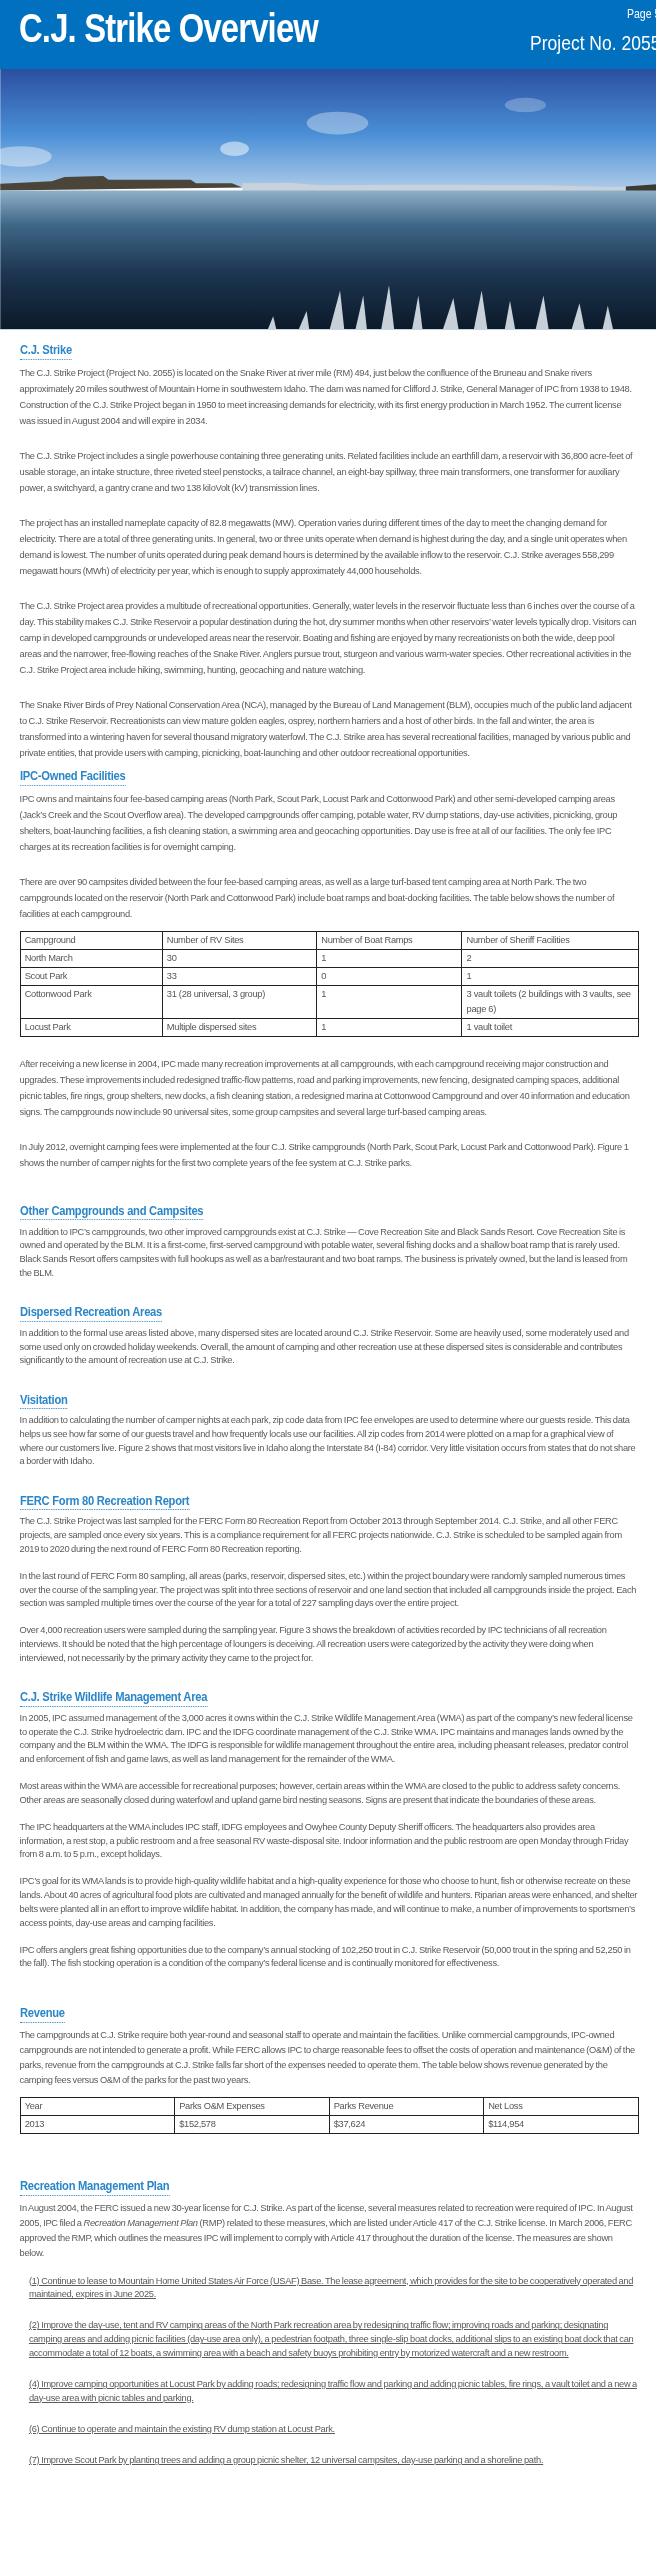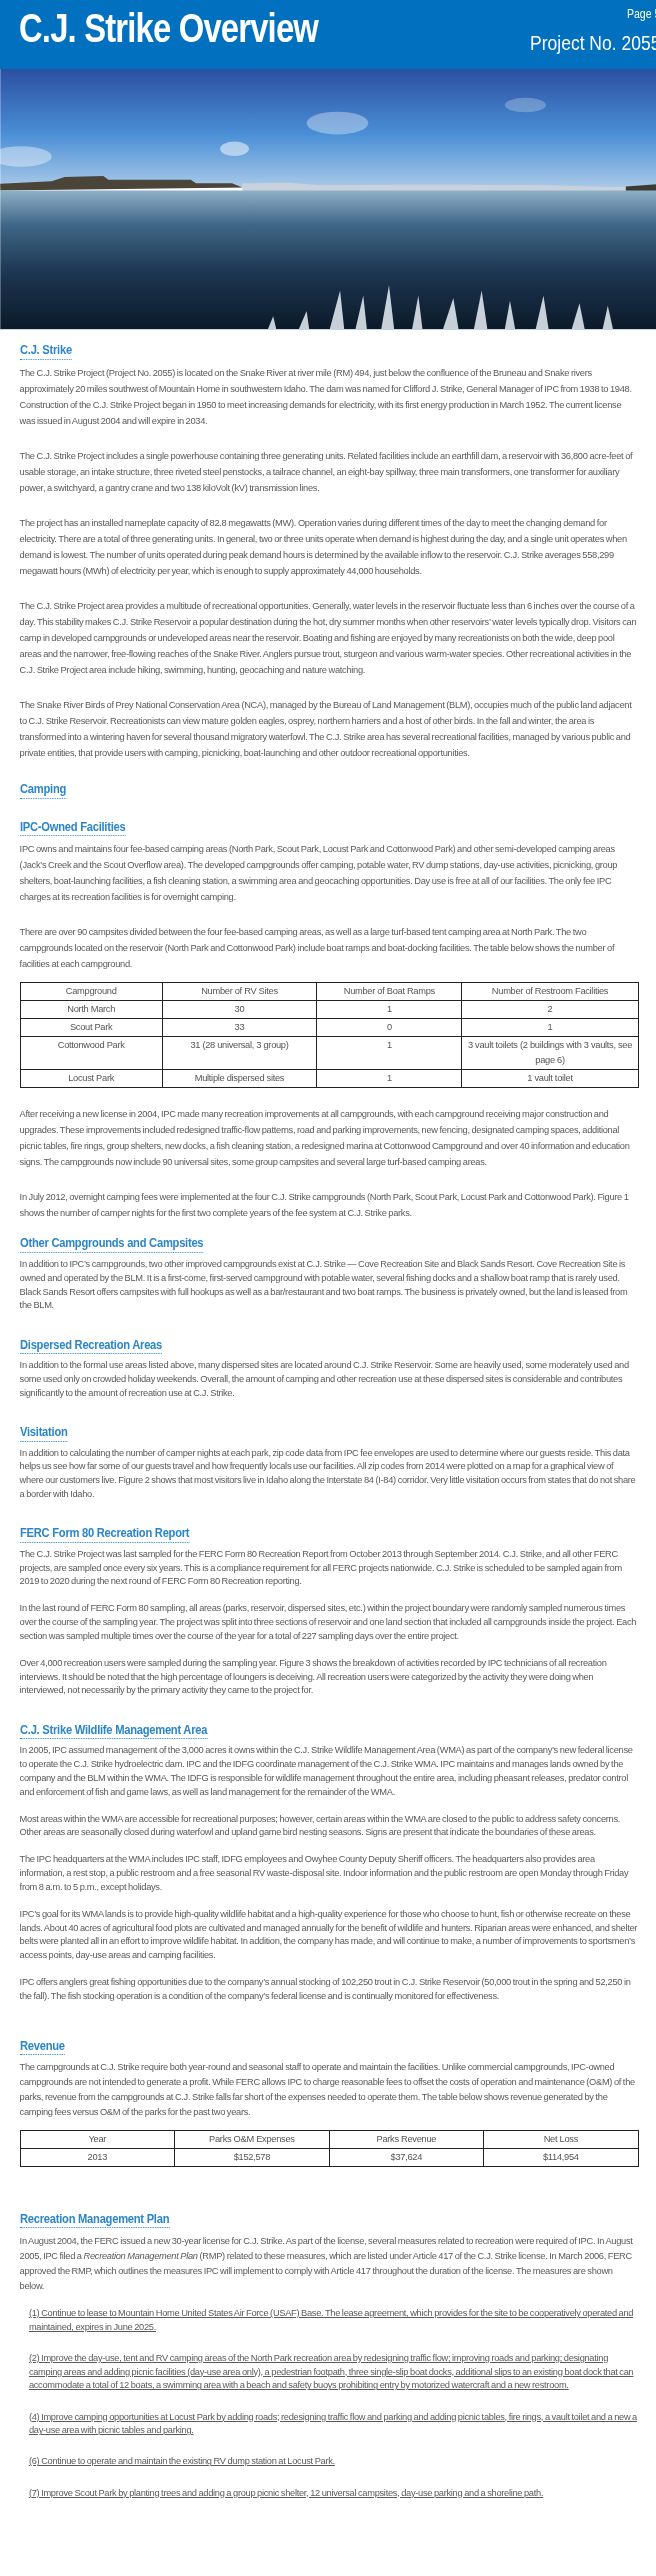--- a/index.html
+++ b/index.html
@@ -20,21 +20,21 @@
            border-bottom:1px dotted #2a86c8; padding-bottom:1.5px; margin:13.4px 0 5.2px 0;
            transform:scaleX(0.86); transform-origin:left center; white-space:nowrap; }
   .sec-h.first { margin-top:6.2px; }
   .sec-h.solo { margin-bottom:19.6px; }
   p { margin:0 0 19px 0; font-size:9.3px; line-height:16px; color:#5a5a5a;
       letter-spacing:-0.3px; word-spacing:-0.5px; }
   p.ind { margin-left:9.3px; margin-bottom:17.5px; line-height:13.7px;text-decoration:underline; }
   p em { font-style:italic; }
 
   table.dt { border-collapse:collapse; width:619px; margin:9.3px 0 18.5px 0; font-size:9.3px; color:#555; letter-spacing:-0.3px; }
-  table.dt td, table.dt th { border:1px solid #222; text-align:center; vertical-align:top; padding:1px 4.1px; font-weight:normal; line-height:15px; }
+  table.dt td, table.dt th { border:1px solid #222; text-align:left; vertical-align:top; padding:1px 4.1px; font-weight:normal; line-height:15px; }
   table.dt tr { border-bottom:1.5px solid #222; }
 </style>
 </head>
 <body>
 
 <div class="header">
   <div class="title">C.J. Strike Overview</div>
   <div class="page">Page 5</div>
   <div class="proj">Project No. 2055</div>
 </div>
@@ -82,33 +82,32 @@
 
 <div class="content">
 
   <div class="sec-h first">C.J. Strike</div>
   <p>The C.J. Strike Project (Project No. 2055) is located on the Snake River at river mile (RM) 494, just below the confluence of the Bruneau and Snake rivers approximately 20 miles southwest of Mountain Home in southwestern Idaho. The dam was named for Clifford J. Strike, General Manager of IPC from 1938 to 1948. Construction of the C.J. Strike Project began in 1950 to meet increasing demands for electricity, with its first energy production in March 1952. The current license was issued in August 2004 and will expire in 2034.</p>
   <p>The C.J. Strike Project includes a single powerhouse containing three generating units. Related facilities include an earthfill dam, a reservoir with 36,800 acre-feet of usable storage, an intake structure, three riveted steel penstocks, a tailrace channel, an eight-bay spillway, three main transformers, one transformer for auxiliary power, a switchyard, a gantry crane and two 138 kiloVolt (kV) transmission lines.</p>
   <p>The project has an installed nameplate capacity of 82.8 megawatts (MW). Operation varies during different times of the day to meet the changing demand for electricity. There are a total of three generating units. In general, two or three units operate when demand is highest during the day, and a single unit operates when demand is lowest. The number of units operated during peak demand hours is determined by the available inflow to the reservoir. C.J. Strike averages 558,299 megawatt hours (MWh) of electricity per year, which is enough to supply approximately 44,000 households.</p>
   <p>The C.J. Strike Project area provides a multitude of recreational opportunities. Generally, water levels in the reservoir fluctuate less than 6 inches over the course of a day. This stability makes C.J. Strike Reservoir a popular destination during the hot, dry summer months when other reservoirs’ water levels typically drop. Visitors can camp in developed campgrounds or undeveloped areas near the reservoir. Boating and fishing are enjoyed by many recreationists on both the wide, deep pool areas and the narrower, free-flowing reaches of the Snake River. Anglers pursue trout, sturgeon and various warm-water species. Other recreational activities in the C.J. Strike Project area include hiking, swimming, hunting, geocaching and nature watching.</p>
   <p style="margin-bottom:7.2px">The Snake River Birds of Prey National Conservation Area (NCA), managed by the Bureau of Land Management (BLM), occupies much of the public land adjacent to C.J. Strike Reservoir. Recreationists can view mature golden eagles, osprey, northern harriers and a host of other birds. In the fall and winter, the area is transformed into a wintering haven for several thousand migratory waterfowl. The C.J. Strike area has several recreational facilities, managed by various public and private entities, that provide users with camping, picnicking, boat-launching and other outdoor recreational opportunities.</p>
 
-  <div><div class="sec-h solo">Camping</div></div>
 
   <div class="sec-h" style="margin-top:0">IPC-Owned Facilities</div>
   <p>IPC owns and maintains four fee-based camping areas (North Park, Scout Park, Locust Park and Cottonwood Park) and other semi-developed camping areas (Jack’s Creek and the Scout Overflow area). The developed campgrounds offer camping, potable water, RV dump stations, day-use activities, picnicking, group shelters, boat-launching facilities, a fish cleaning station, a swimming area and geocaching opportunities. Day use is free at all of our facilities. The only fee IPC charges at its recreation facilities is for overnight camping.</p>
   <p style="margin-bottom:9.3px">There are over 90 campsites divided between the four fee-based camping areas, as well as a large turf-based tent camping area at North Park. The two campgrounds located on the reservoir (North Park and Cottonwood Park) include boat ramps and boat-docking facilities. The table below shows the number of facilities at each campground.</p>
 
   <table class="dt">
     <thead>
       <tr>
         <th style="width:23%">Campground</th>
         <th style="width:25%">Number of RV Sites</th>
         <th style="width:23.5%">Number of Boat Ramps</th>
-        <th>Number of Restroom Facilities</th>
+        <th>Number of Sheriff Facilities</th>
       </tr>
     </thead>
     <tbody>
       <tr>
         <td>North March</td>
         <td>30</td>
         <td>1</td>
         <td>2</td>
       </tr>
       <tr>
@@ -126,21 +125,21 @@
       <tr>
         <td>Locust Park</td>
         <td>Multiple dispersed sites</td>
         <td>1</td>
         <td>1 vault toilet</td>
       </tr>
     </tbody>
   </table>
 
   <p>After receiving a new license in 2004, IPC made many recreation improvements at all campgrounds, with each campground receiving major construction and upgrades. These improvements included redesigned traffic-flow patterns, road and parking improvements, new fencing, designated camping spaces, additional picnic tables, fire rings, group shelters, new docks, a fish cleaning station, a redesigned marina at Cottonwood Campground and over 40 information and education signs. The campgrounds now include 90 universal sites, some group campsites and several large turf-based camping areas.</p>
-  <p style="margin-bottom:1px">In July 2012, overnight camping fees were implemented at the four C.J. Strike campgrounds (North Park, Scout Park, Locust Park and Cottonwood Park). Figure 1 shows the number of camper nights for the first two complete years of the fee system at C.J. Strike parks.</p>
+  <p style="margin-bottom:19px">In July 2012, overnight camping fees were implemented at the four C.J. Strike campgrounds (North Park, Scout Park, Locust Park and Cottonwood Park). Figure 1 shows the number of camper nights for the first two complete years of the fee system at C.J. Strike parks.</p>
 
   <div class="sec-h">Other Campgrounds and Campsites</div>
   <p style="line-height:13.7px;margin-bottom:10.3px">In addition to IPC’s campgrounds, two other improved campgrounds exist at C.J. Strike — Cove Recreation Site and Black Sands Resort. Cove Recreation Site is owned and operated by the BLM. It is a first-come, first-served campground with potable water, several fishing docks and a shallow boat ramp that is rarely used. Black Sands Resort offers campsites with full hookups as well as a bar/restaurant and two boat ramps. The business is privately owned, but the land is leased from the BLM.</p>
 
   <div class="sec-h">Dispersed Recreation Areas</div>
   <p style="line-height:13.7px;margin-bottom:10.3px">In addition to the formal use areas listed above, many dispersed sites are located around C.J. Strike Reservoir. Some are heavily used, some moderately used and some used only on crowded holiday weekends. Overall, the amount of camping and other recreation use at these dispersed sites is considerable and contributes significantly to the amount of recreation use at C.J. Strike.</p>
 
   <div class="sec-h">Visitation</div>
   <p style="line-height:13.7px;margin-bottom:10.3px">In addition to calculating the number of camper nights at each park, zip code data from IPC fee envelopes are used to determine where our guests reside. This data helps us see how far some of our guests travel and how frequently locals use our facilities. All zip codes from 2014 were plotted on a map for a graphical view of where our customers live. Figure 2 shows that most visitors live in Idaho along the Interstate 84 (I-84) corridor. Very little visitation occurs from states that do not share a border with Idaho.</p>
 

